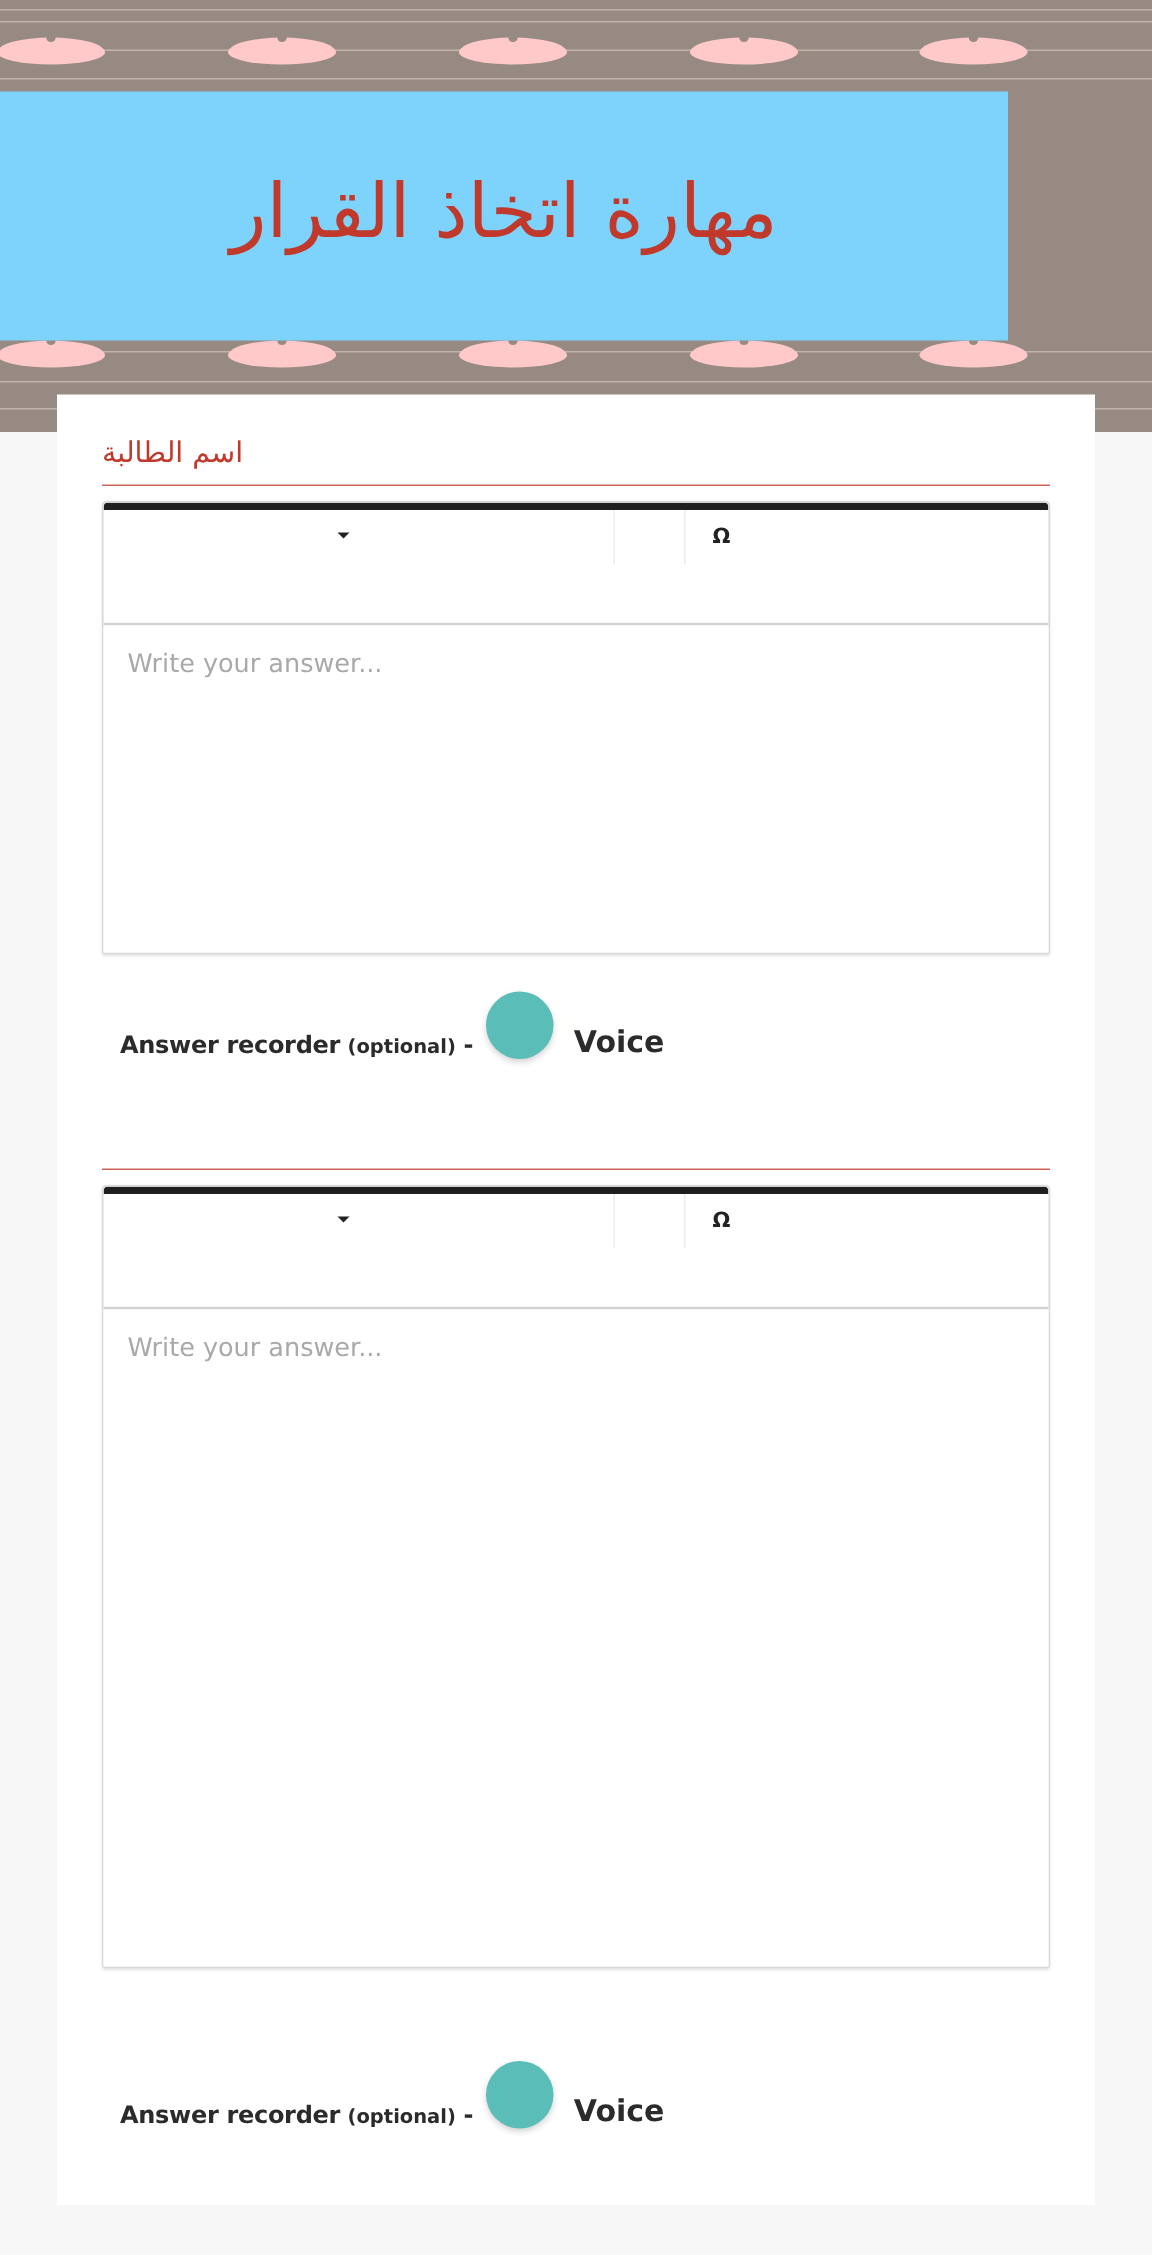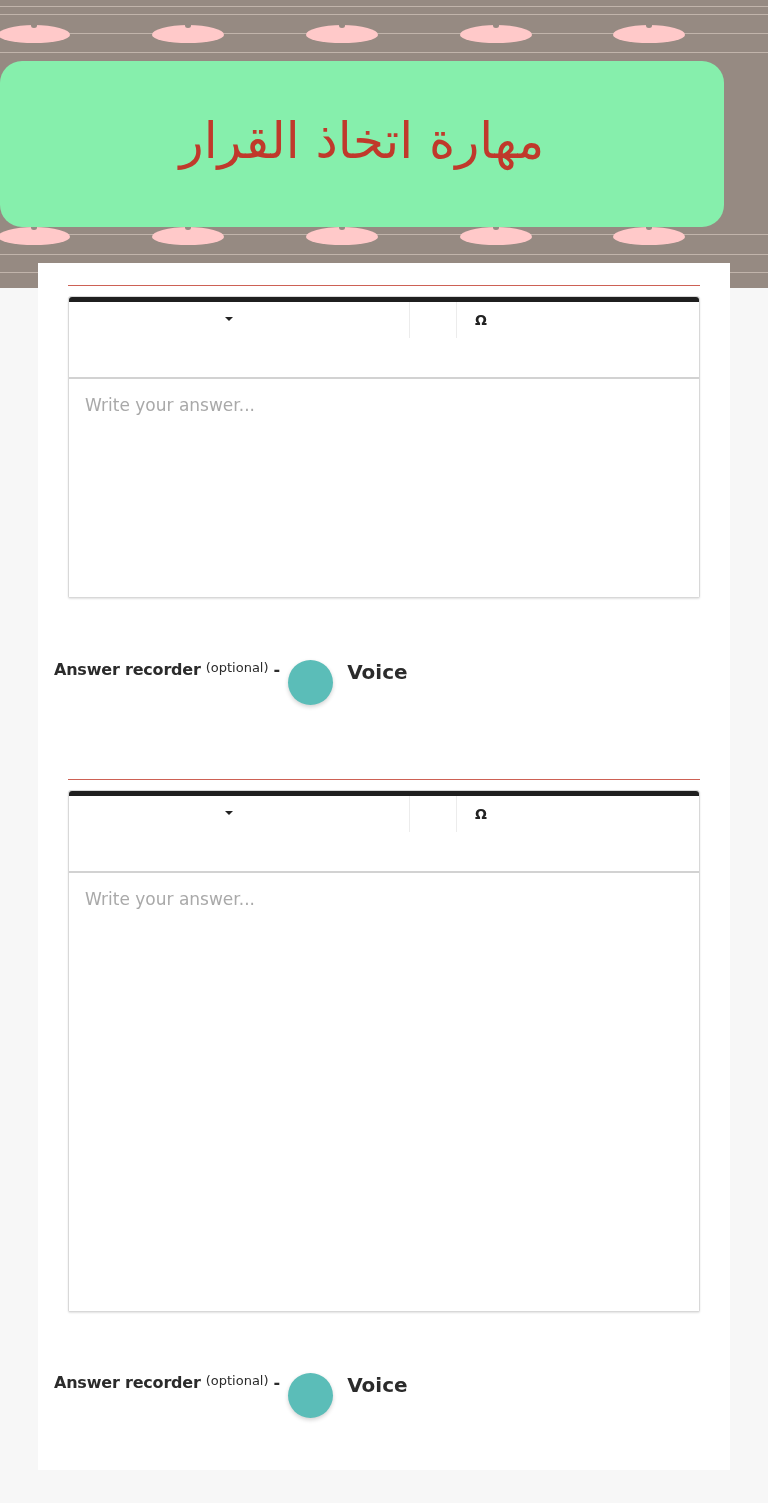--- a/index.html
+++ b/index.html
@@ -3,42 +3,42 @@
   <meta charset="utf-8">
   <style>
     * { box-sizing: border-box; margin: 0; padding: 0; }
     html, body { width: 768px; height: 1503px; background: #f7f7f7; overflow: hidden; }
     body { position: relative; font-family: "DejaVu Sans", sans-serif; }
 
     .banner { position: absolute; left: 0; top: 0; width: 768px; height: 288px; background: #968a82; overflow: hidden; }
     .banner .stripe { position: absolute; left: 0; width: 768px; height: 1px; background: rgba(230,215,205,0.55); }
     .heart { position: absolute; width: 72px; height: 18px; background: #ffc9c9; border-radius: 50% 50% 50% 50% / 55% 55% 45% 45%; }
     .heart::after { content: ""; position: absolute; left: 33px; top: -2px; width: 6px; height: 5px; background: #968a82; border-radius: 0 0 50% 50%; }
-    .title-band { position: absolute; left: 0; top: 61px; width: 724px; height: 166px; background: #86efac; display: flex; align-items: center; justify-content: center; border-radius: 22px; }
+    .title-band { position: absolute; left: 0; top: 61px; width: 672px; height: 166px; background: #7dd3fc; display: flex; align-items: center; justify-content: center; }
     .title-band h1 { font-family: "DejaVu Sans", sans-serif; font-weight: normal; font-size: 50px; color: #c0392b; direction: rtl; letter-spacing: 1px; margin-top: -6px; }
 
     .card { position: absolute; left: 38px; top: 263px; width: 692px; height: 1207px; background: #ffffff; }
 
     .q { position: absolute; left: 30px; width: 632px; }
     .q-label { direction: rtl; text-align: left; font-family: "DejaVu Serif", serif; font-size: 19px; color: #c0392b; height: 38px; line-height: 34px; padding-left: 0; }
     .q-label span { display: inline-block; direction: rtl; }
     .q-rule { height: 1px; background: #c0392b; opacity: 0.8; margin-bottom: 10px; }
 
     .editor { width: 632px; border: 1px solid #d8d8d8; border-radius: 3px 3px 2px 2px; box-shadow: 0 1px 2px rgba(0,0,0,0.12); background: #fff; }
     .toolbar { height: 82px; border-top: 5px solid #1f1f1f; border-radius: 3px 3px 0 0; position: relative; border-bottom: 2px solid #d2d2d2; }
     .tb-dropdown { position: absolute; left: 0; top: 0; width: 340px; height: 36px; cursor: pointer; }
     .tb-caret { position: absolute; left: 156px; top: 15px; width: 0; height: 0; border-left: 4px solid transparent; border-right: 4px solid transparent; border-top: 4px solid #222; }
     .tb-sep { position: absolute; top: 0; width: 1px; height: 36px; background: #ececec; }
     .tb-omega { position: absolute; left: 400px; top: 5px; width: 24px; height: 26px; font-family: "DejaVu Sans", sans-serif; font-size: 14px; font-weight: bold; color: #222; line-height: 26px; text-align: center; cursor: pointer; }
     .answer { width: 100%; display: block; border: none; resize: none; outline: none; padding: 16px 16px; font-family: "DejaVu Sans", sans-serif; font-size: 17px; color: #333; background: #fff; }
     .answer::placeholder { color: #a9a9a9; }
 
-    .recorder { position: absolute; left: 16px; height: 46px; display: flex; align-items: flex-start; font-family: "DejaVu Sans", sans-serif; color: #2b2b2b; }
+    .recorder { position: absolute; left: 42px; height: 46px; display: flex; align-items: flex-end; font-family: "DejaVu Sans", sans-serif; color: #2b2b2b; }
     .rec-main { font-weight: bold; font-size: 16px; letter-spacing: -0.2px; }
-    .rec-opt { font-weight: normal; font-size: 13px; margin-left: 5px; }
+    .rec-opt { font-weight: bold; font-size: 13px; margin-left: 5px; }
     .rec-dash { font-weight: bold; font-size: 16px; margin-left: 5px; }
     .rec-btn { width: 45px; height: 45px; border-radius: 50%; background: #5bbdb8; margin-left: 8px; box-shadow: 0 2px 4px rgba(0,0,0,0.18); cursor: pointer; }
     .rec-voice { font-weight: bold; font-size: 20px; margin-left: 14px; }
   </style>
 </head>
 <body>
 
 <div class="banner">
   <div class="stripe" style="top:6px"></div>
   <div class="stripe" style="top:14px"></div>
@@ -61,20 +61,21 @@
   <div class="heart" style="left:613px; top:227px;"></div>
 
   <div class="title-band">
     <h1>مهارة اتخاذ القرار</h1>
   </div>
 </div>
 
 <div class="card">
 
   <div class="q" style="top:22px;">
+    <div class="q-label"><span>اسم الطالبة</span></div>
     <div class="q-rule"></div>
     <div class="editor">
       <div class="toolbar">
         <div class="tb-dropdown">
           <span class="tb-caret"></span>
         </div>
         <div class="tb-sep" style="left:340px;"></div>
         <div class="tb-sep" style="left:387px;"></div>
         <div class="tb-omega">Ω</div>
       </div>

